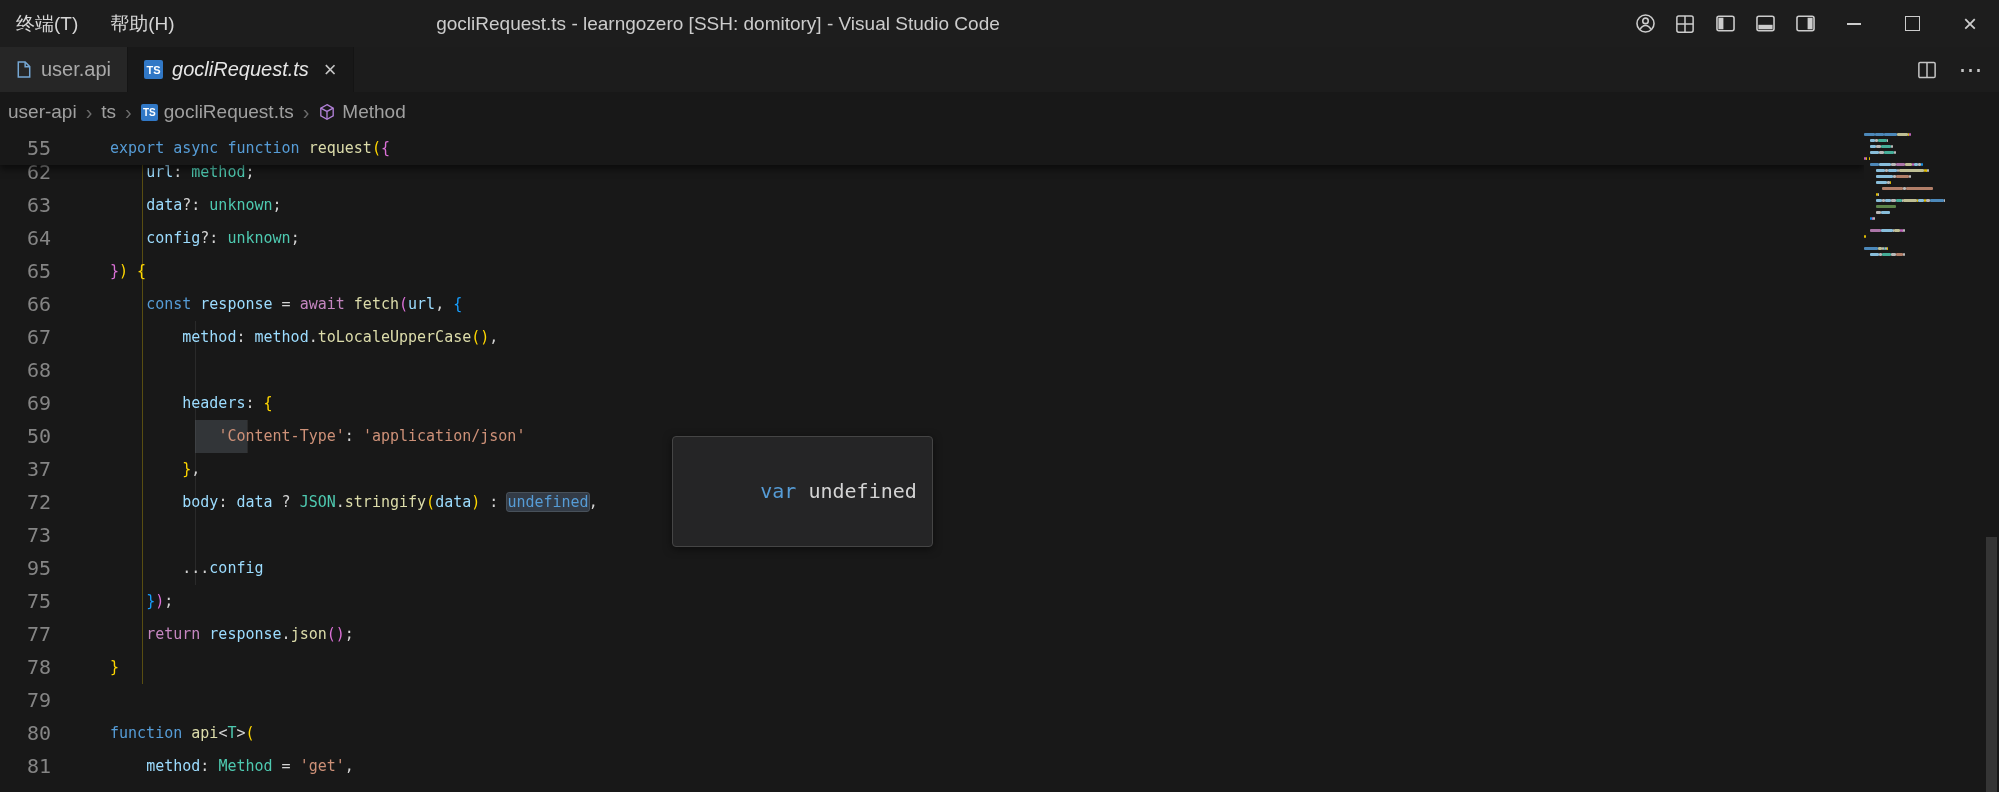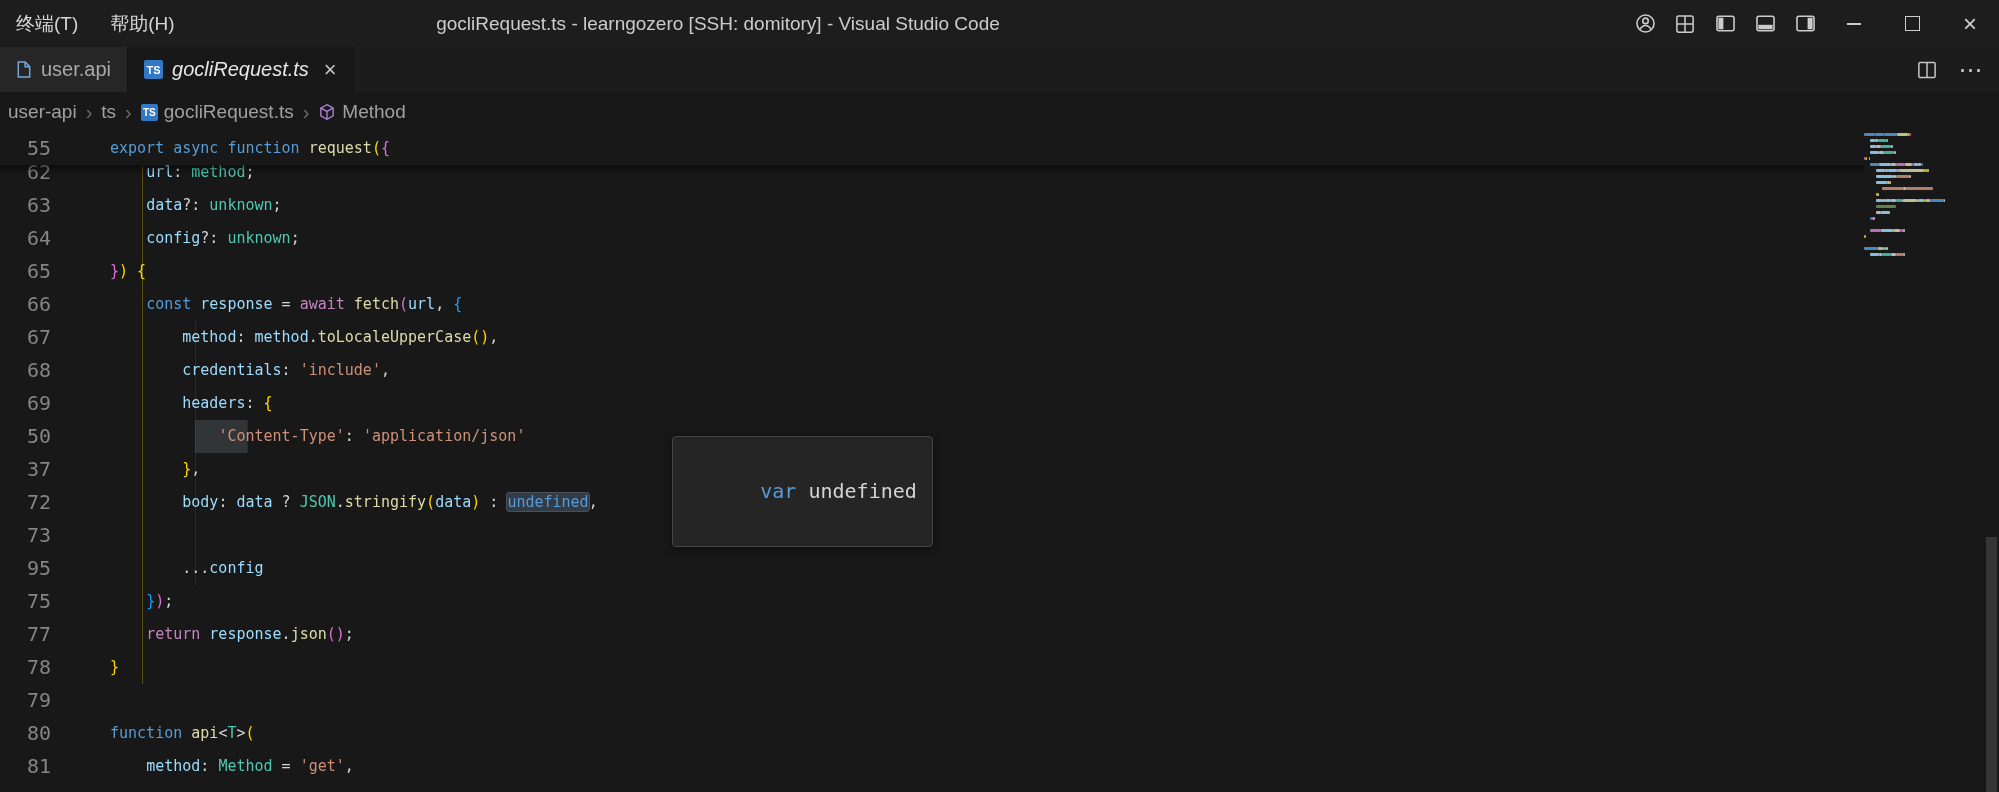--- a/index.html
+++ b/index.html
@@ -189,21 +189,21 @@
     <div class="indent-guide" style="left:247px;top:288px;height:33px;"></div>
     <div class="sel-box"></div>
 
     <div class="code-rows">
         <div class="code-row"><span class="ln">62</span><span class="lc"><span class="tk tk-pn">    </span><span class="tk tk-var">url</span><span class="tk tk-pn">: </span><span class="tk tk-type">method</span><span class="tk tk-pn">;</span></span></div>
         <div class="code-row"><span class="ln">63</span><span class="lc"><span class="tk tk-pn">    </span><span class="tk tk-var">data</span><span class="tk tk-pn">?: </span><span class="tk tk-type">unknown</span><span class="tk tk-pn">;</span></span></div>
         <div class="code-row"><span class="ln">64</span><span class="lc"><span class="tk tk-pn">    </span><span class="tk tk-var">config</span><span class="tk tk-pn">?: </span><span class="tk tk-type">unknown</span><span class="tk tk-pn">;</span></span></div>
         <div class="code-row"><span class="ln">65</span><span class="lc"><span class="tk tk-b2">}</span><span class="tk tk-b1">)</span><span class="tk tk-pn"> </span><span class="tk tk-b1">{</span></span></div>
         <div class="code-row"><span class="ln">66</span><span class="lc"><span class="tk tk-pn">    </span><span class="tk tk-kw">const </span><span class="tk tk-var">response</span><span class="tk tk-pn"> = </span><span class="tk tk-ctrl">await </span><span class="tk tk-fn">fetch</span><span class="tk tk-b2">(</span><span class="tk tk-var">url</span><span class="tk tk-pn">, </span><span class="tk tk-b3">{</span></span></div>
         <div class="code-row"><span class="ln">67</span><span class="lc"><span class="tk tk-pn">        </span><span class="tk tk-var">method</span><span class="tk tk-pn">: </span><span class="tk tk-var">method</span><span class="tk tk-pn">.</span><span class="tk tk-fn">toLocaleUpperCase</span><span class="tk tk-b1">(</span><span class="tk tk-b1">)</span><span class="tk tk-pn">,</span></span></div>
-        <div class="code-row"><span class="ln">68</span><span class="lc"><span class="tk tk-pn">        </span><span class="tk tk-var">credentials</span><span class="tk tk-pn">: </span><span class="tk tk-str">'include'</span><span class="tk tk-pn">,</span></span></div>
+        <div class="code-row"><span class="ln">68</span></div>
         <div class="code-row"><span class="ln">69</span><span class="lc"><span class="tk tk-pn">        </span><span class="tk tk-var">headers</span><span class="tk tk-pn">: </span><span class="tk tk-b1">{</span></span></div>
         <div class="code-row"><span class="ln">50</span><span class="lc"><span class="tk tk-pn">            </span><span class="tk tk-str">'Content-Type'</span><span class="tk tk-pn">: </span><span class="tk tk-str">'application/json'</span></span></div>
         <div class="code-row"><span class="ln">37</span><span class="lc"><span class="tk tk-pn">        </span><span class="tk tk-b1">}</span><span class="tk tk-pn">,</span></span></div>
         <div class="code-row"><span class="ln">72</span><span class="lc"><span class="tk tk-pn">        </span><span class="tk tk-var">body</span><span class="tk tk-pn">: </span><span class="tk tk-var">data</span><span class="tk tk-pn"> ? </span><span class="tk tk-type">JSON</span><span class="tk tk-pn">.</span><span class="tk tk-fn">stringify</span><span class="tk tk-b1">(</span><span class="tk tk-var">data</span><span class="tk tk-b1">)</span><span class="tk tk-pn"> : </span><span class="tk tk-kw tk-hl">undefined</span><span class="tk tk-pn">,</span></span></div>
         <div class="code-row"><span class="ln">73</span></div>
         <div class="code-row"><span class="ln">95</span><span class="lc"><span class="tk tk-pn">        </span><span class="tk tk-pn">...</span><span class="tk tk-var">config</span></span></div>
         <div class="code-row"><span class="ln">75</span><span class="lc"><span class="tk tk-pn">    </span><span class="tk tk-b3">}</span><span class="tk tk-b2">)</span><span class="tk tk-pn">;</span></span></div>
         <div class="code-row"><span class="ln">77</span><span class="lc"><span class="tk tk-pn">    </span><span class="tk tk-ctrl">return </span><span class="tk tk-var">response</span><span class="tk tk-pn">.</span><span class="tk tk-fn">json</span><span class="tk tk-b2">(</span><span class="tk tk-b2">)</span><span class="tk tk-pn">;</span></span></div>
         <div class="code-row"><span class="ln">78</span><span class="lc"><span class="tk tk-b1">}</span></span></div>
         <div class="code-row"><span class="ln">79</span><span class="lc"></span></div>

